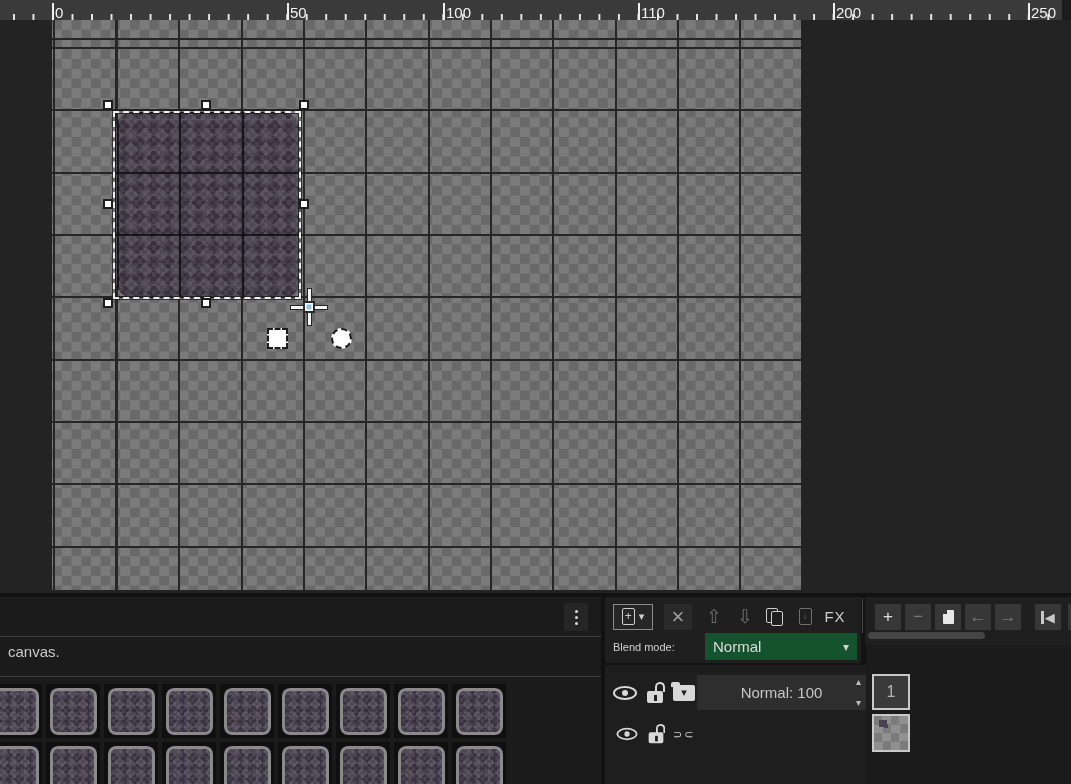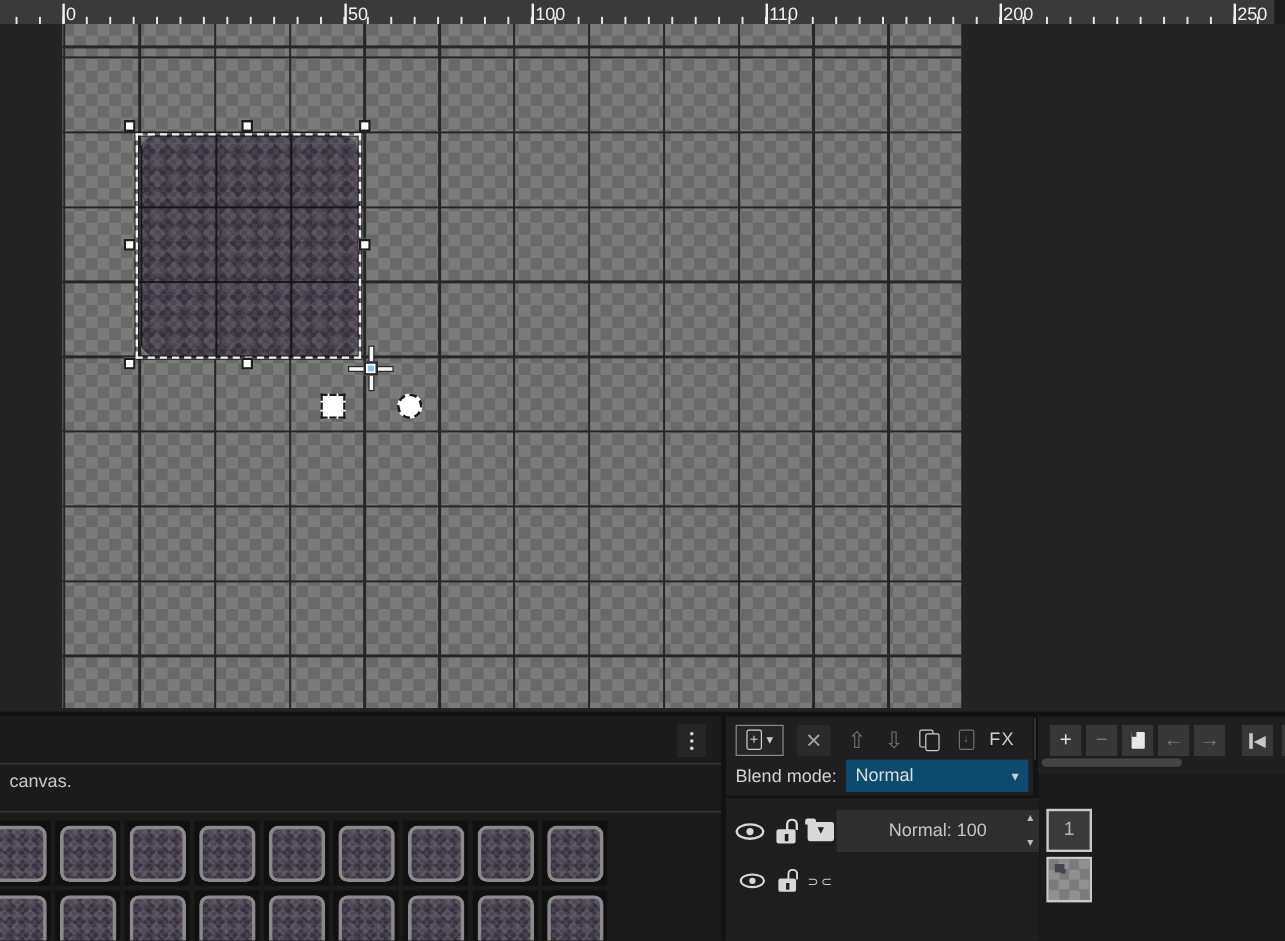--- a/index.html
+++ b/index.html
@@ -85,22 +85,22 @@
   .ltb { width:28px; height:26px; display:flex; align-items:center; justify-content:center; font-size:19px; color:#6f6f6f; }
   .ltb.en { color:#cfcfcf; }
   .ltb.xbtn { background:#2a2a2a; color:#a2a2a2; font-size:22px; }
   .clone-icon { position:relative; width:18px; height:18px; }
   .clone-icon i { position:absolute; width:12px; height:15px; border:1.5px solid #d0d0d0; border-radius:2px; background:#1f1f1f; }
   .clone-icon i:first-child { left:0; top:0; }
   .clone-icon i:last-child { left:5px; top:3px; }
   .merge-icon { width:13px; height:17px; border:1.5px solid #6f6f6f; border-radius:2px; color:#6f6f6f; font-size:10px; line-height:14px; text-align:center; }
   .fx { font-size:15px; color:#cfcfcf; letter-spacing:1px; }
   .blend-row { position:absolute; left:0; top:36px; width:256px; height:28px; display:flex; align-items:center; }
-  .blend-label { margin-left:8px; color:#d2d2d2; font-size:15px; }
-  .blend-dd { position:absolute; left:100px; top:0; width:152px; height:27px; background:#0c4a6e; display:flex; align-items:center; color:#dcdcdc; font-size:15px; padding-left:8px; }
+  .blend-label { margin-left:8px; color:#d2d2d2; font-size:11px; }
+  .blend-dd { position:absolute; left:100px; top:0; width:152px; height:27px; background:#14532d; display:flex; align-items:center; color:#dcdcdc; font-size:15px; padding-left:8px; }
   .blend-dd .chev { position:absolute; right:8px; font-size:12px; }
   .lt-fsep { position:absolute; left:862px; top:598px; width:1px; height:35px; background:#4a4a4a; }
   .frame-tools { position:absolute; left:865px; top:597px; width:206px; height:48px; background:#1f1f1f; }
   .ftb { position:absolute; top:7px; width:26px; height:26px; background:#373737; display:flex; align-items:center; justify-content:center; font-size:17px; color:#7a7a7a; }
   .ftb.en { color:#e0e0e0; }
   .copy-page { width:11px; height:14px; background:#e8e8e8; border-radius:1px; position:relative; }
   .copy-page::before { content:''; position:absolute; left:0; top:0; width:4px; height:4px; background:#373737; }
   .skip { display:flex; align-items:center; gap:1px; color:#c9c9c9; }
   .skip b { width:2.5px; height:13px; background:#c9c9c9; }
   .skip s { text-decoration:none; font-size:13px; }

